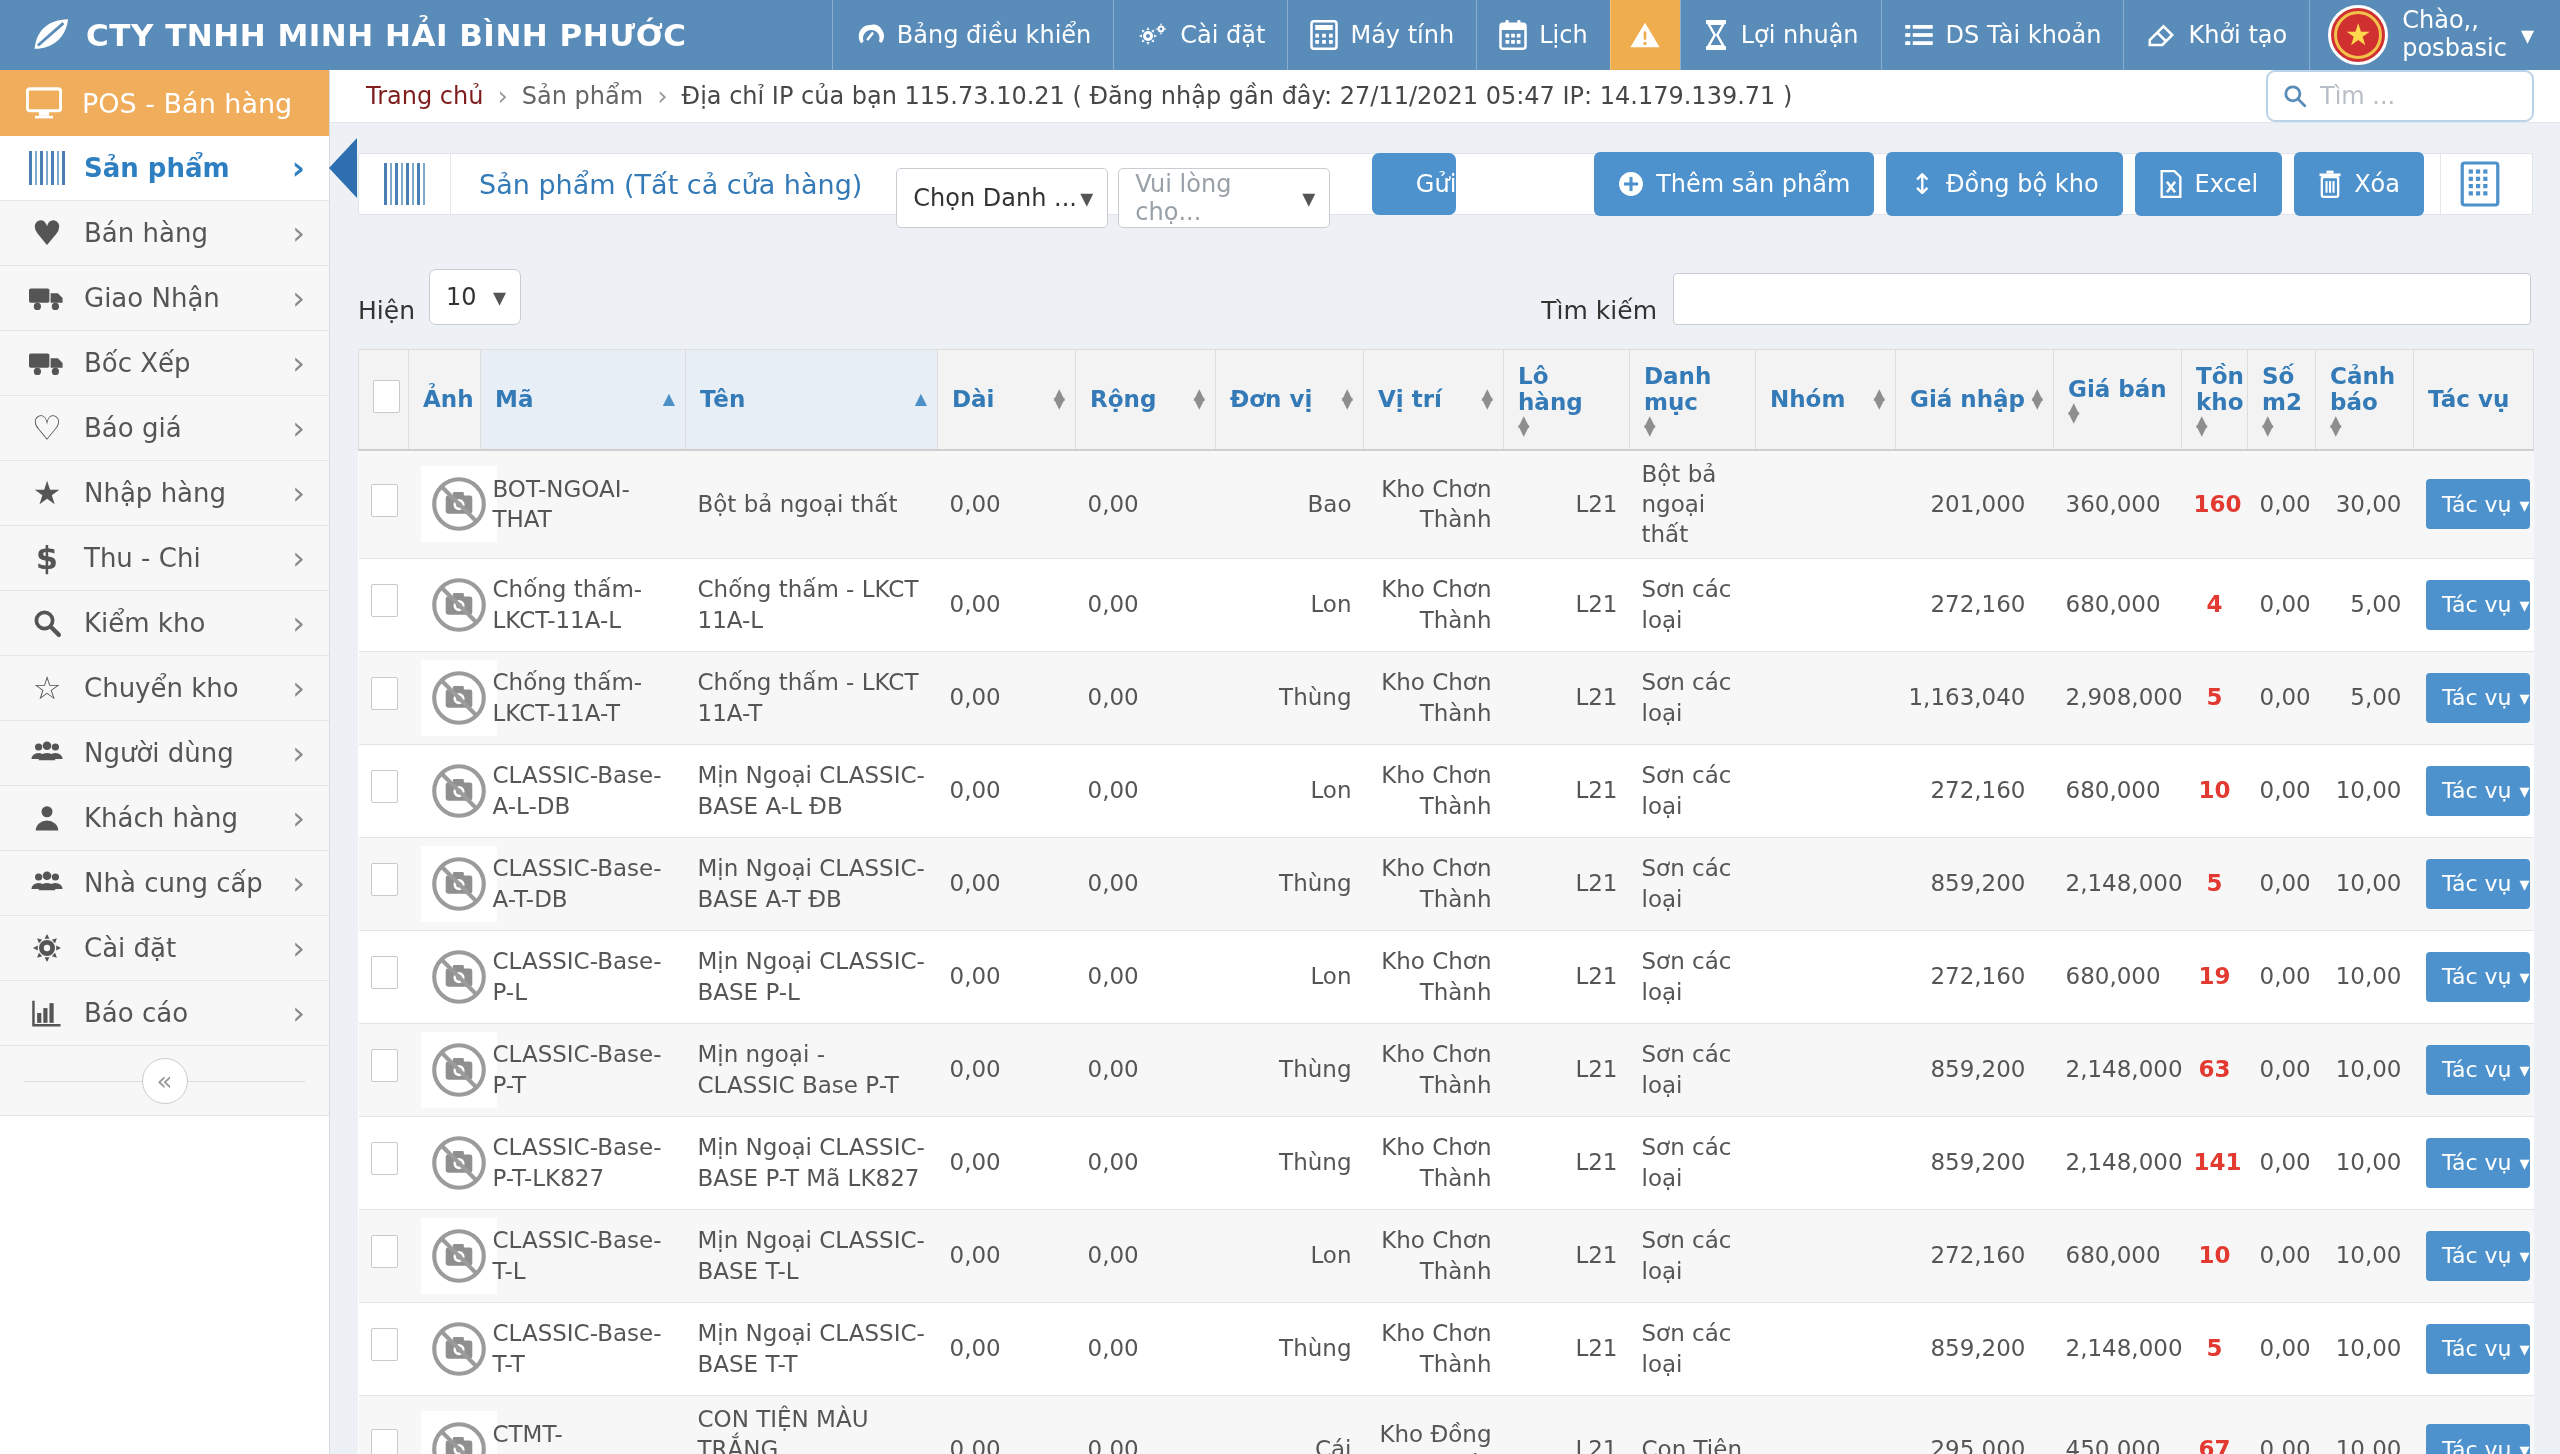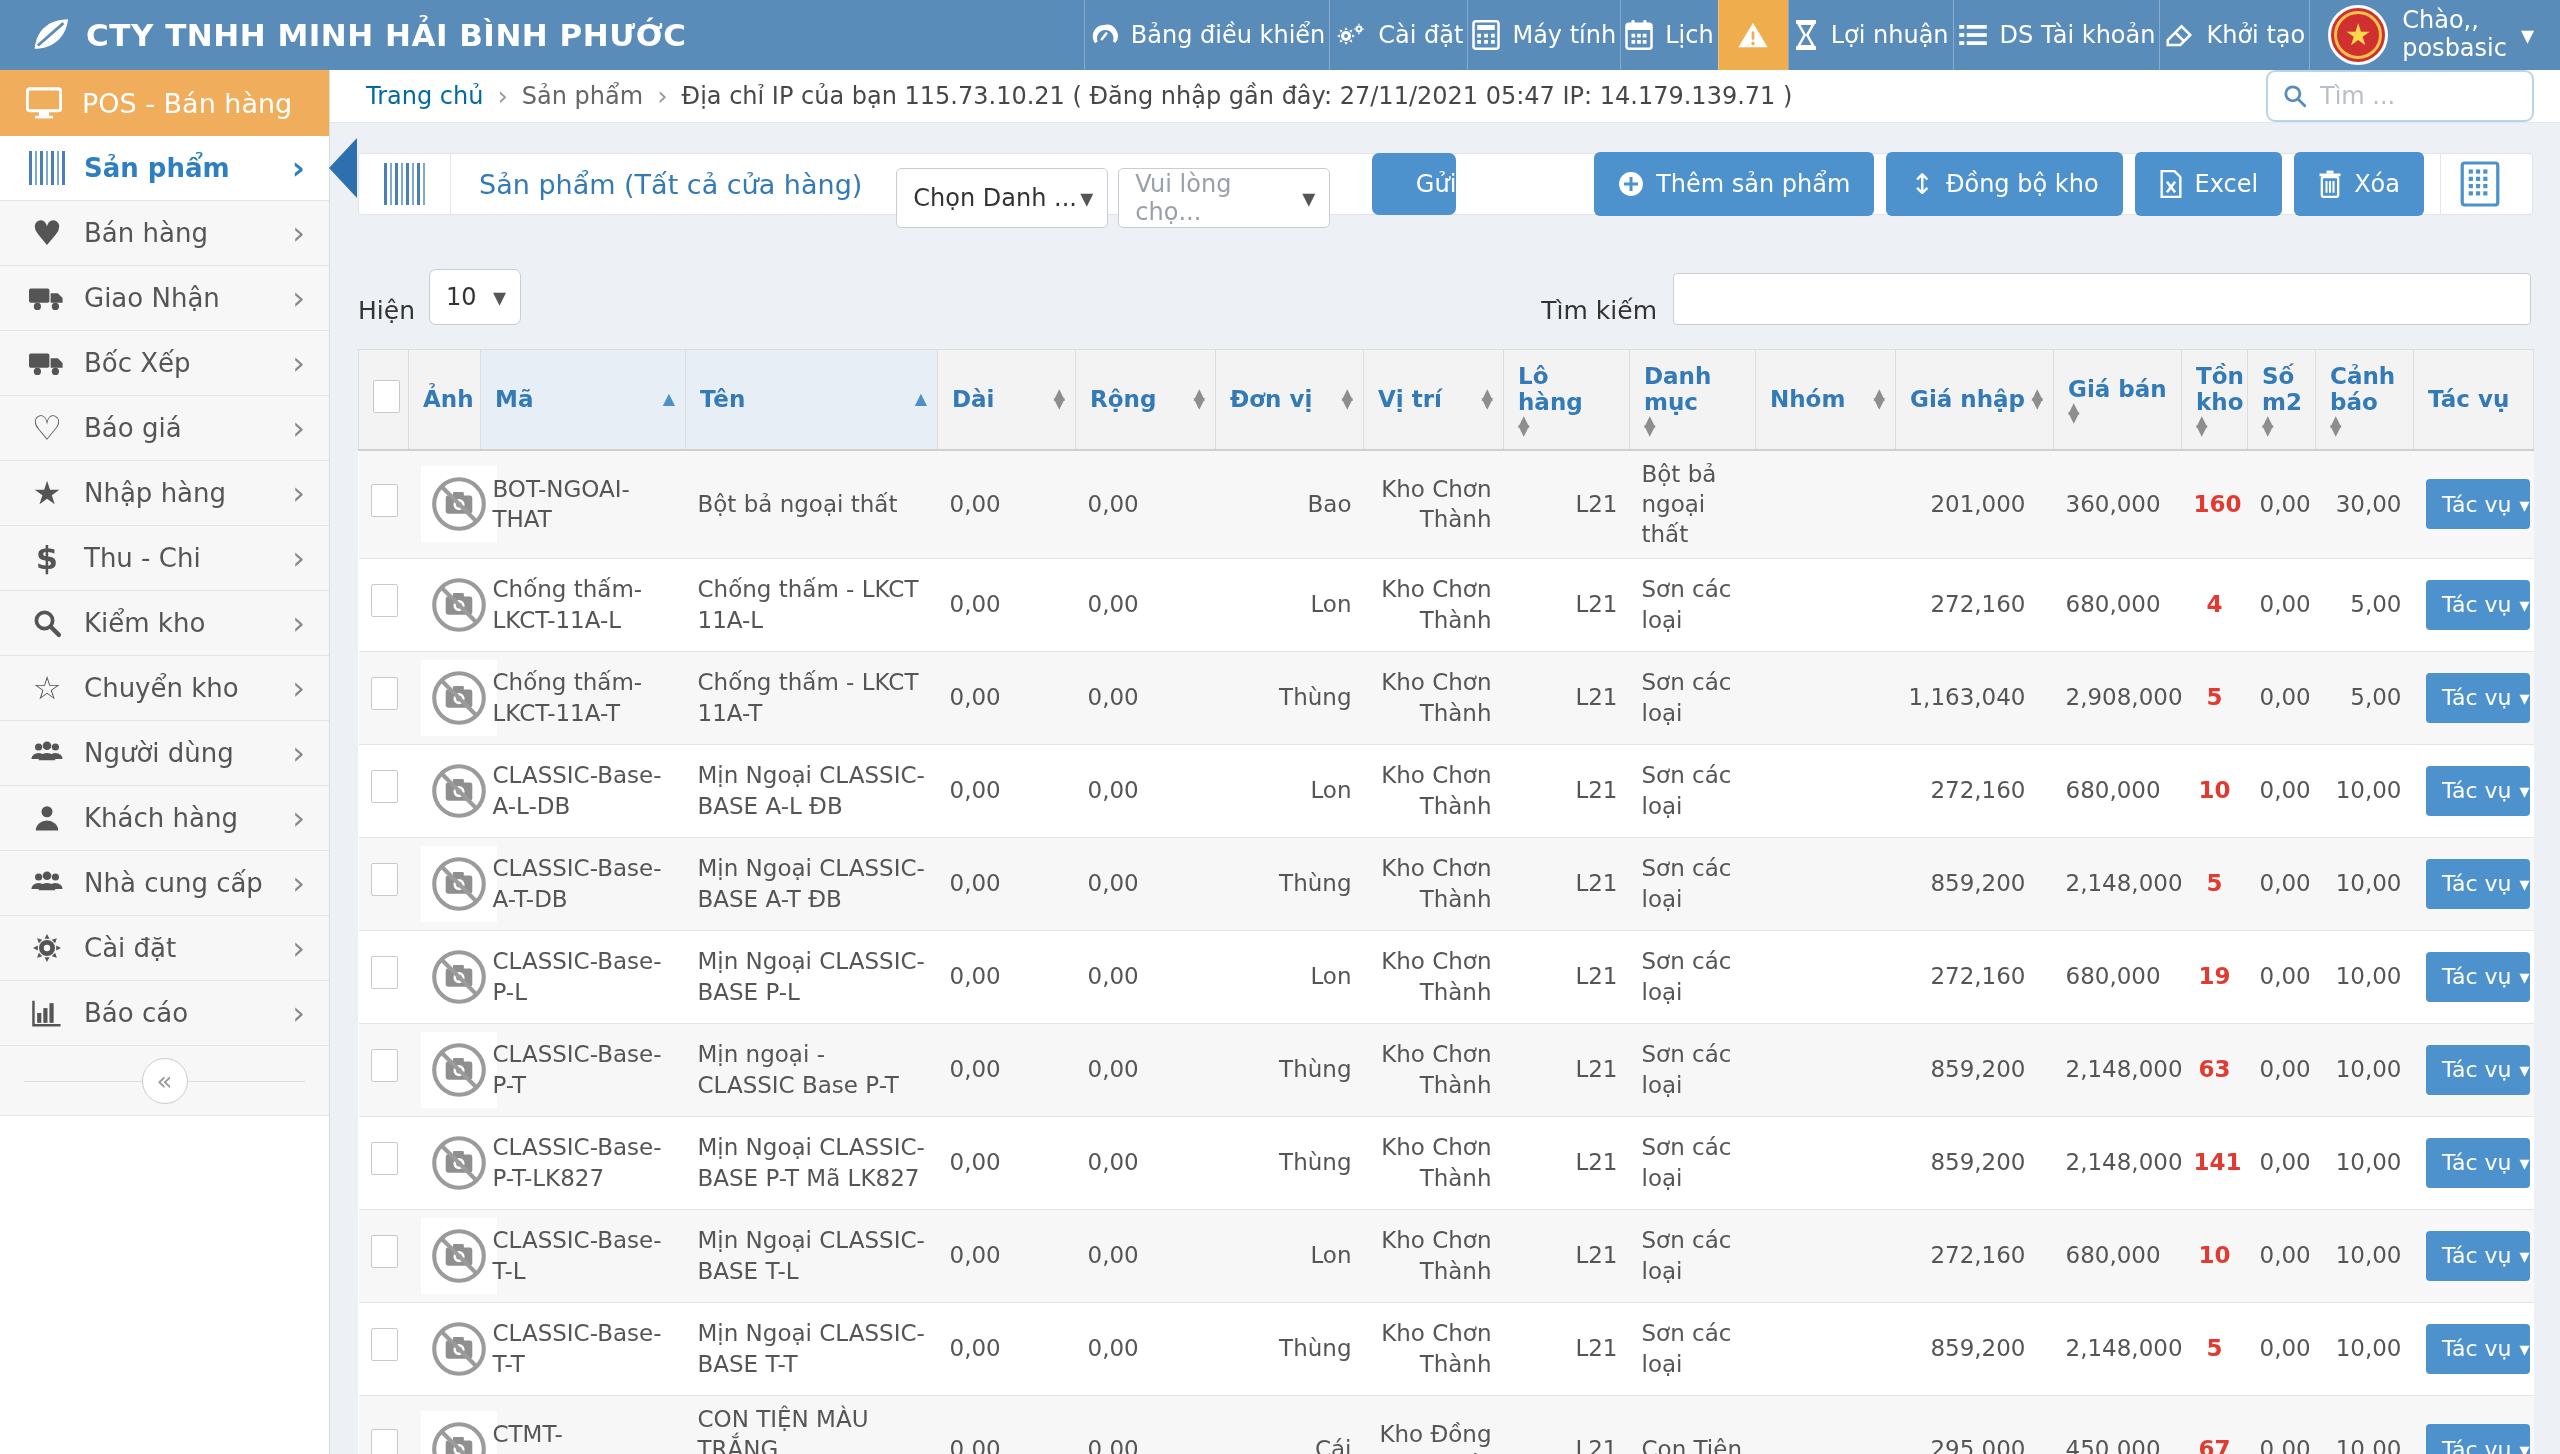--- a/index.html
+++ b/index.html
@@ -4,21 +4,21 @@
 <style>
   * { margin:0; padding:0; box-sizing:border-box; }
   html,body { width:2560px; height:1454px; overflow:hidden;
     font-family:"DejaVu Sans","Liberation Sans",sans-serif; background:#edf1f6; color:#555; }
 
   
   .navbar { height:70px; background:#5a8cba; display:flex; align-items:stretch; color:#fff; }
   .brand { display:flex; align-items:center; gap:14px; padding:0 30px; font-size:31px; font-weight:bold; letter-spacing:.5px; white-space:nowrap; }
   .nav-spacer { flex:1; }
   .nav-items { display:flex; align-items:stretch; }
-  .nav-item { display:flex; align-items:center; gap:12px; padding:0 4px; font-size:24px; border-left:1px solid rgba(255,255,255,.28); cursor:pointer; white-space:nowrap;justify-content:space-between; }
+  .nav-item { display:flex; align-items:center; gap:12px; padding:0 22px; font-size:24px; border-left:1px solid rgba(255,255,255,.28); cursor:pointer; white-space:nowrap;justify-content:space-between; }
   .nav-item.warning { background:#f0ad4e; width:70px; justify-content:center; padding:0; }
   .nav-icon { display:inline-flex; align-items:center; justify-content:center; }
   .user-chip { display:flex; align-items:center; gap:14px; padding:0 26px 0 18px; border-left:1px solid rgba(255,255,255,.28); cursor:pointer; }
   .avatar { width:60px; height:60px; border-radius:50%; background:#d03030; border:3px solid #fff; position:relative; display:flex; align-items:center; justify-content:center; overflow:hidden; }
   .avatar::before { content:""; position:absolute; inset:3px; border-radius:50%; border:3px solid #f3c24b; }
   .avatar .star { color:#ffd84d; font-size:30px; line-height:1; }
   .user-text { font-size:24px; line-height:1.15; }
   .caret-down::after { content:"▾"; font-size:26px; }
 
   
@@ -34,21 +34,21 @@
   .side-item.active::after { content:""; position:absolute; right:-28px; top:50%; transform:translateY(-50%);
     border-top:30px solid transparent; border-bottom:30px solid transparent; border-right:28px solid #2e6fb0; z-index:5; }
   .collapse-row { height:70px; display:flex; align-items:center; justify-content:center; position:relative; background:#f7f7f7; border-bottom:1px solid #e4e4e4; }
   .collapse-row::before { content:""; position:absolute; left:24px; right:24px; top:50%; border-top:1px solid #ddd; }
   .collapse-btn { width:46px; height:46px; border-radius:50%; background:#fff; border:1px solid #ccc; color:#999; font-size:26px; display:flex; align-items:center; justify-content:center; position:relative; z-index:1; cursor:pointer; }
 
   
   .main { flex:1; display:flex; flex-direction:column; min-width:0; }
   .crumb-bar { height:77px; background:#fff; border-bottom:1px solid #e3e7ed; display:flex; align-items:center; justify-content:space-between; padding:0 26px 0 36px; }
   .breadcrumb { display:flex; align-items:center; gap:14px; font-size:24px; color:#666; white-space:nowrap; }
-  .breadcrumb .home { color:#0369a1; }
+  .breadcrumb .home { color:#7f1d1d; }
   .breadcrumb .sep { color:#999; font-size:26px; }
   .breadcrumb .info { color:#474747; }
   .top-search { width:268px; height:52px; border:2px solid #b9d3ea; border-radius:9px; background:#fff; display:flex; align-items:center; gap:12px; padding:0 14px; flex-shrink:0; }
   .top-search input { border:none; outline:none; width:100%; font-size:24px; color:#555; font-family:inherit; background:transparent; }
   .top-search input::placeholder { color:#b9bfc6; }
 
   .content { padding:30px 27px 0 28px; flex:1; }
 
   
   .panel { background:#fff; border:1px solid #dfe3ea; border-radius:3px; height:62px; display:flex; align-items:center; padding-right:14px; }

